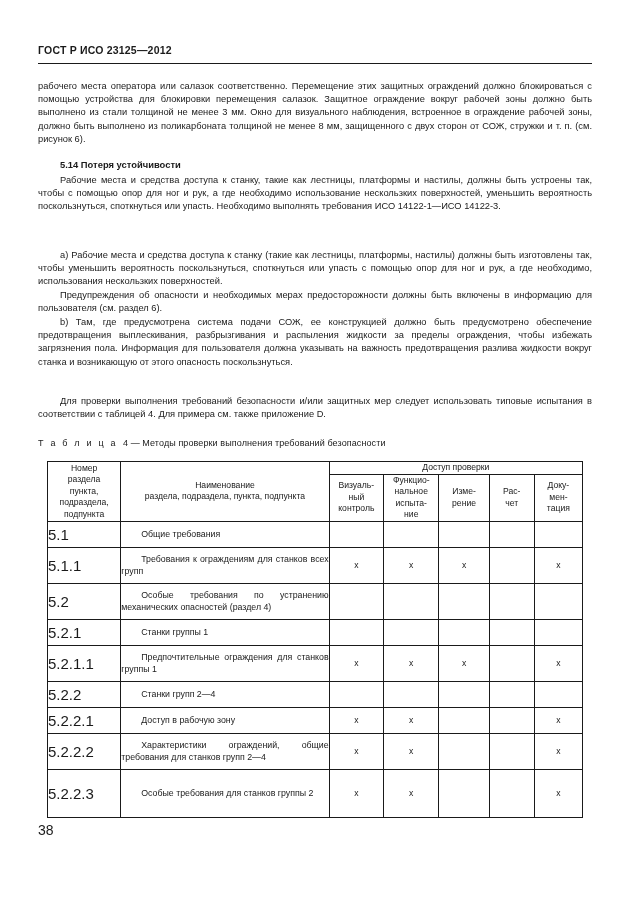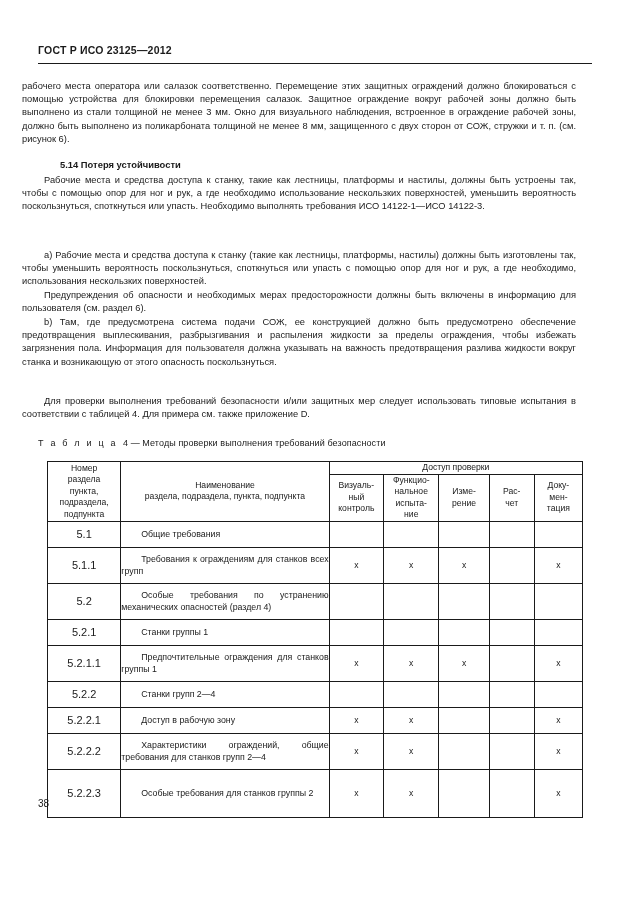--- a/index.html
+++ b/index.html
@@ -33,21 +33,21 @@
   .doc-title {
     position: absolute;
     left: 38px;
     top: 44px;
     font-size: 10.5px;
     font-weight: bold;
     letter-spacing: 0.2px;
   }
   .body-text {
     position: absolute;
-    left: 22px;
+    left: 38px;
     width: 554px;
     font-size: 9.3px;
     line-height: 13.2px;
     text-align: justify;
     text-justify: inter-word;
   }
   .para {
     margin: 0 0 0 0;
     text-indent: 0;
   }
@@ -96,22 +96,21 @@
   }
   .th-name {
     width: 211px;
   }
   .col-m1 { width: 54px; }
   .col-m2 { width: 55px; }
   .col-m3 { width: 50px; }
   .col-m4 { width: 45px; }
   .col-m5 { width: 48px; }
   td.num-cell {
-    text-align: center;
-    font-size: 11px;
+    font-size: 15px;
     padding: 6px 2px;
     vertical-align: top;
   }
   td.name-cell {
     font-size: 8.8px;
     padding: 6px 7px 6px 6px;
     text-indent: 20px;
     text-align: justify;
     text-justify: inter-word;
     line-height: 12px;
@@ -121,22 +120,22 @@
     text-align: center;
     font-size: 8.6px;
     vertical-align: middle;
   }
   .row-h-1 { height: 26px; }
   .row-h-2 { height: 36px; }
   .row-h-3 { height: 48px; }
   .page-number {
     position: absolute;
     left: 38px;
-    top: 798px;
-    font-size: 10px;
+    top: 822px;
+    font-size: 14px;
   }
 </style>
 </head>
 <body>
 
 <div class="page">
 
   <div class="doc-title">ГОСТ Р ИСО 23125—2012</div>
   <div class="header-rule"></div>
 

